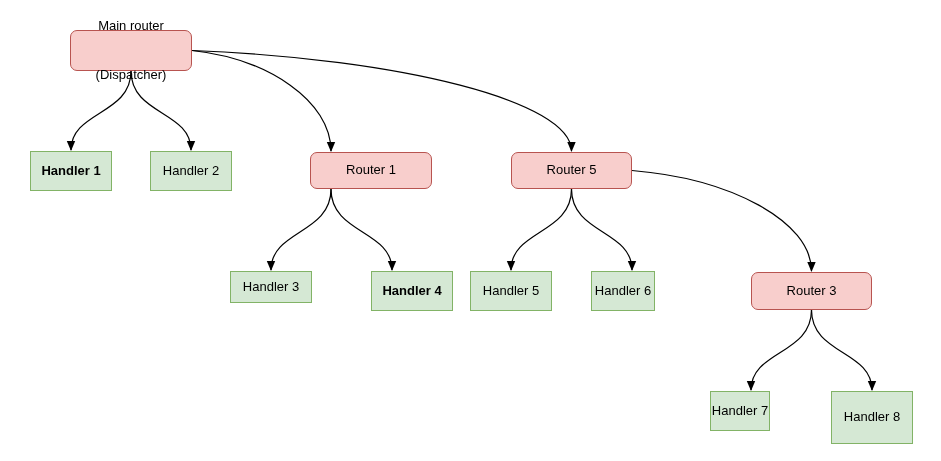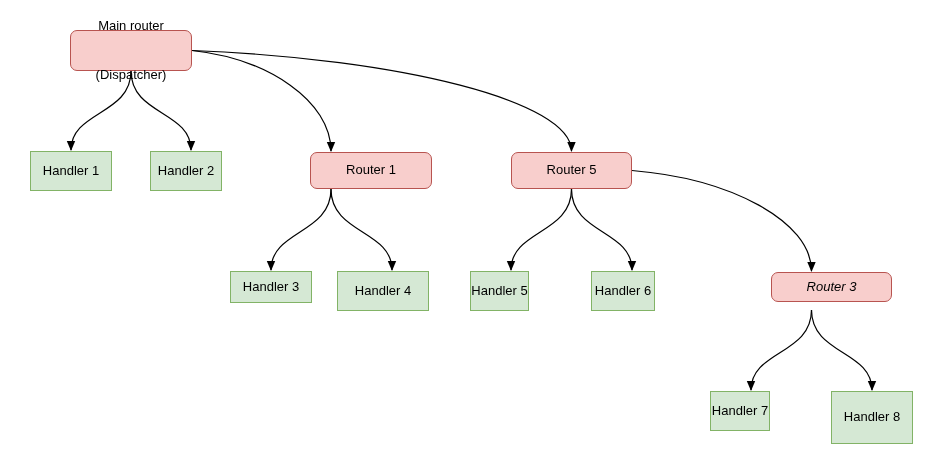--- a/index.html
+++ b/index.html
@@ -68,45 +68,45 @@
       <path class="edge-path" d="M 571.5 189 C 571.5 234.1, 511 230, 511 270" marker-end="url(#arrowhead)"></path>
       <path class="edge-path" d="M 571.5 189 C 571.5 234.1, 632 230, 632 270" marker-end="url(#arrowhead)"></path>
       <path class="edge-path" d="M 632 170.5 C 730.725 178.62, 811.5 221.25, 811.5 271" marker-end="url(#arrowhead)"></path>
       <path class="edge-path" d="M 811.5 310 C 811.5 354.55, 751 350.5, 751 390" marker-end="url(#arrowhead)"></path>
       <path class="edge-path" d="M 811.5 310 C 811.5 354.55, 872 350.5, 872 390" marker-end="url(#arrowhead)"></path>
     </svg>
 <div class="node router" style="left: 70px; top: 30px; width: 122px; height: 41px;">
       <div class="node-label">Main router</div>
       <div class="node-label">(Dispatcher)</div>
     </div>
-    <div class="node handler" style="left: 30px; top: 151px; width: 82px; height: 40px;">
+    <div class="node handler" style="left: 30px; top: 151px; width: 82px; height: 40px; font-weight: bold;">
       <div class="node-label">Handler 1</div>
     </div>
-    <div class="node handler" style="left: 150px; top: 151px; width: 72px; height: 40px;">
+    <div class="node handler" style="left: 150px; top: 151px; width: 82px; height: 40px;">
       <div class="node-label">Handler 2</div>
     </div>
     <div class="node router" style="left: 270px; top: 152px; width: 122px; height: 37px; margin-left: 40px;">
       <div class="node-label">Router 1</div>
     </div>
     <div class="node router" style="left: 511px; top: 152px; width: 121px; height: 37px;">
       <div class="node-label">Router 5</div>
     </div>
     <div class="node handler" style="left: 230px; top: 271px; width: 82px; height: 32px;">
       <div class="node-label">Handler 3</div>
     </div>
-    <div class="node handler" style="left: 337px; top: 271px; width: 92px; height: 40px;">
+    <div class="node handler" style="left: 371px; top: 271px; width: 82px; height: 40px; font-weight: bold;">
       <div class="node-label">Handler 4</div>
     </div>
-    <div class="node handler" style="left: 470px; top: 271px; width: 59px; height: 40px;">
+    <div class="node handler" style="left: 470px; top: 271px; width: 82px; height: 40px;">
       <div class="node-label">Handler 5</div>
     </div>
     <div class="node handler" style="left: 591px; top: 271px; width: 64px; height: 40px; text-align: right;">
       <div class="node-label">Handler 6</div>
     </div>
-    <div class="node router" style="left: 771px; top: 272px; width: 121px; height: 30px; font-style: italic;">
+    <div class="node router" style="left: 751px; top: 272px; width: 121px; height: 38px;">
       <div class="node-label">Router 3</div>
     </div>
     <div class="node handler" style="left: 710px; top: 391px; width: 60px; height: 40px; justify-content: center;">
       <div class="node-label">Handler 7</div>
     </div>
     <div class="node handler" style="left: 831px; top: 391px; width: 82px; height: 53px;">
       <div class="node-label">Handler 8</div>
     </div>
   </div>
 

